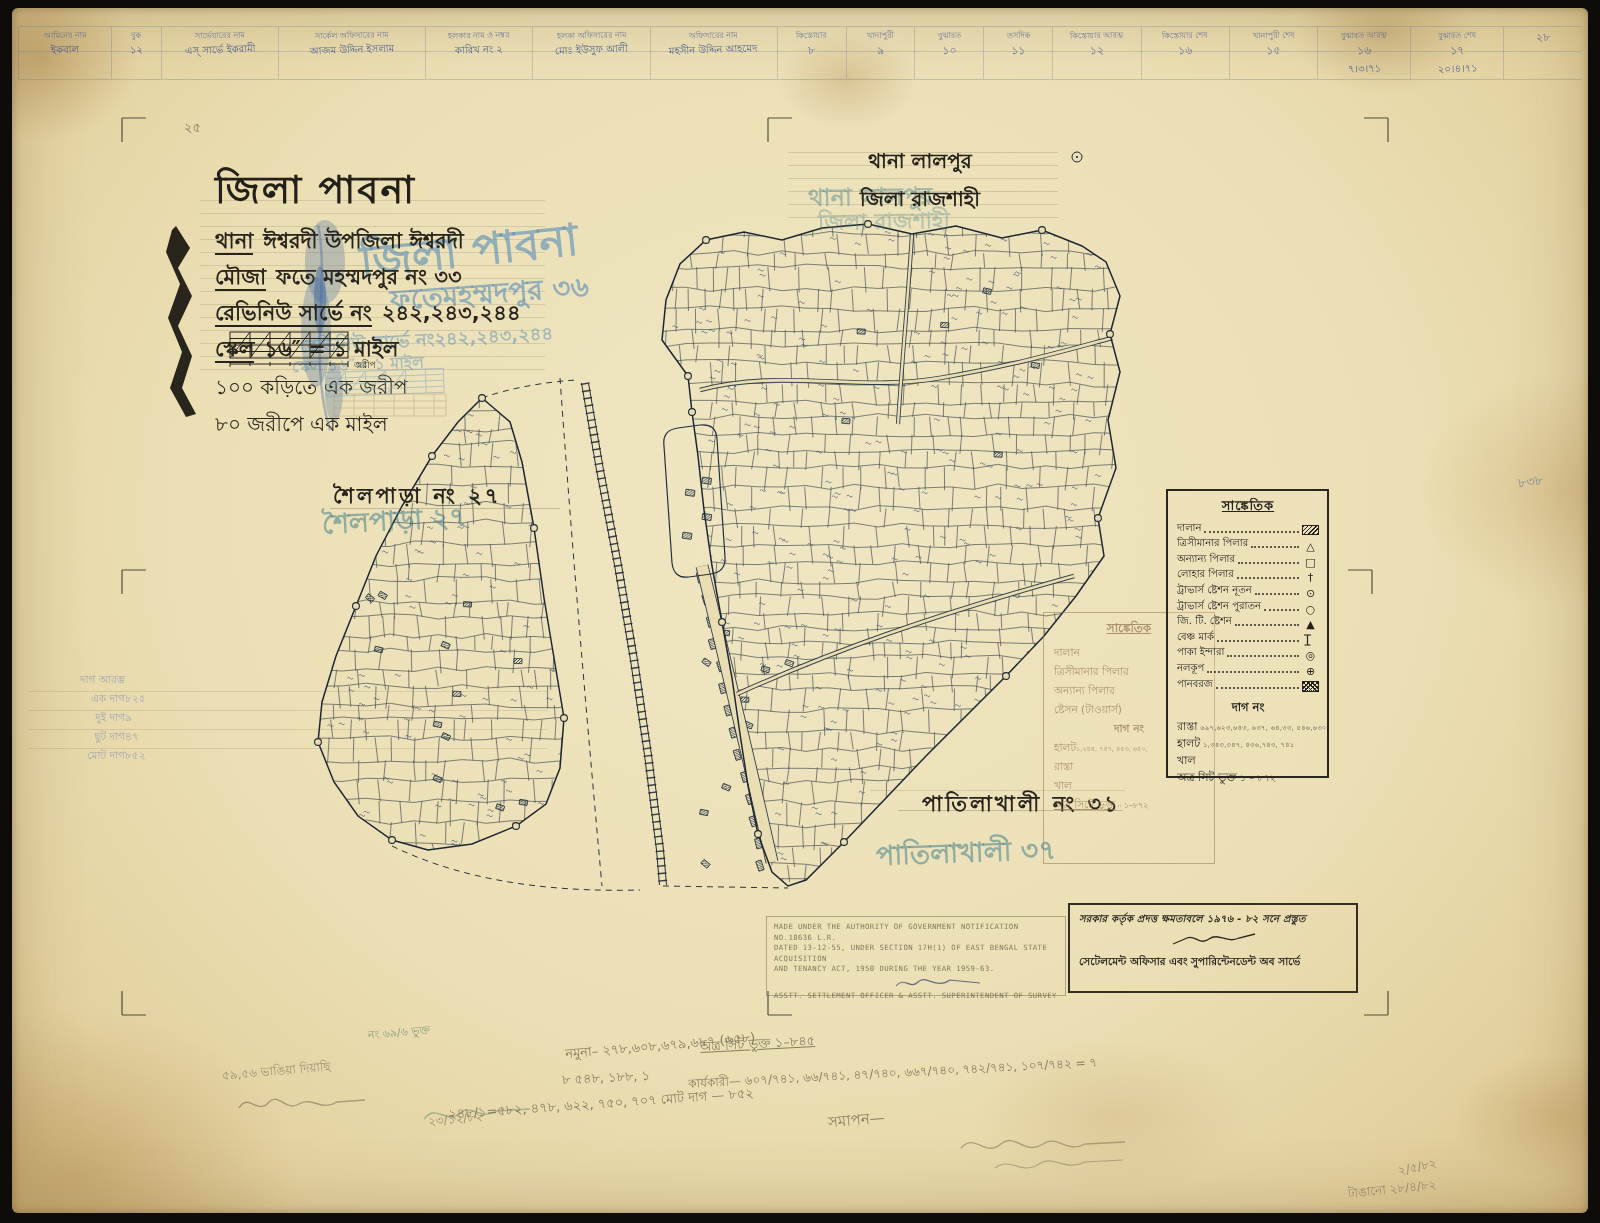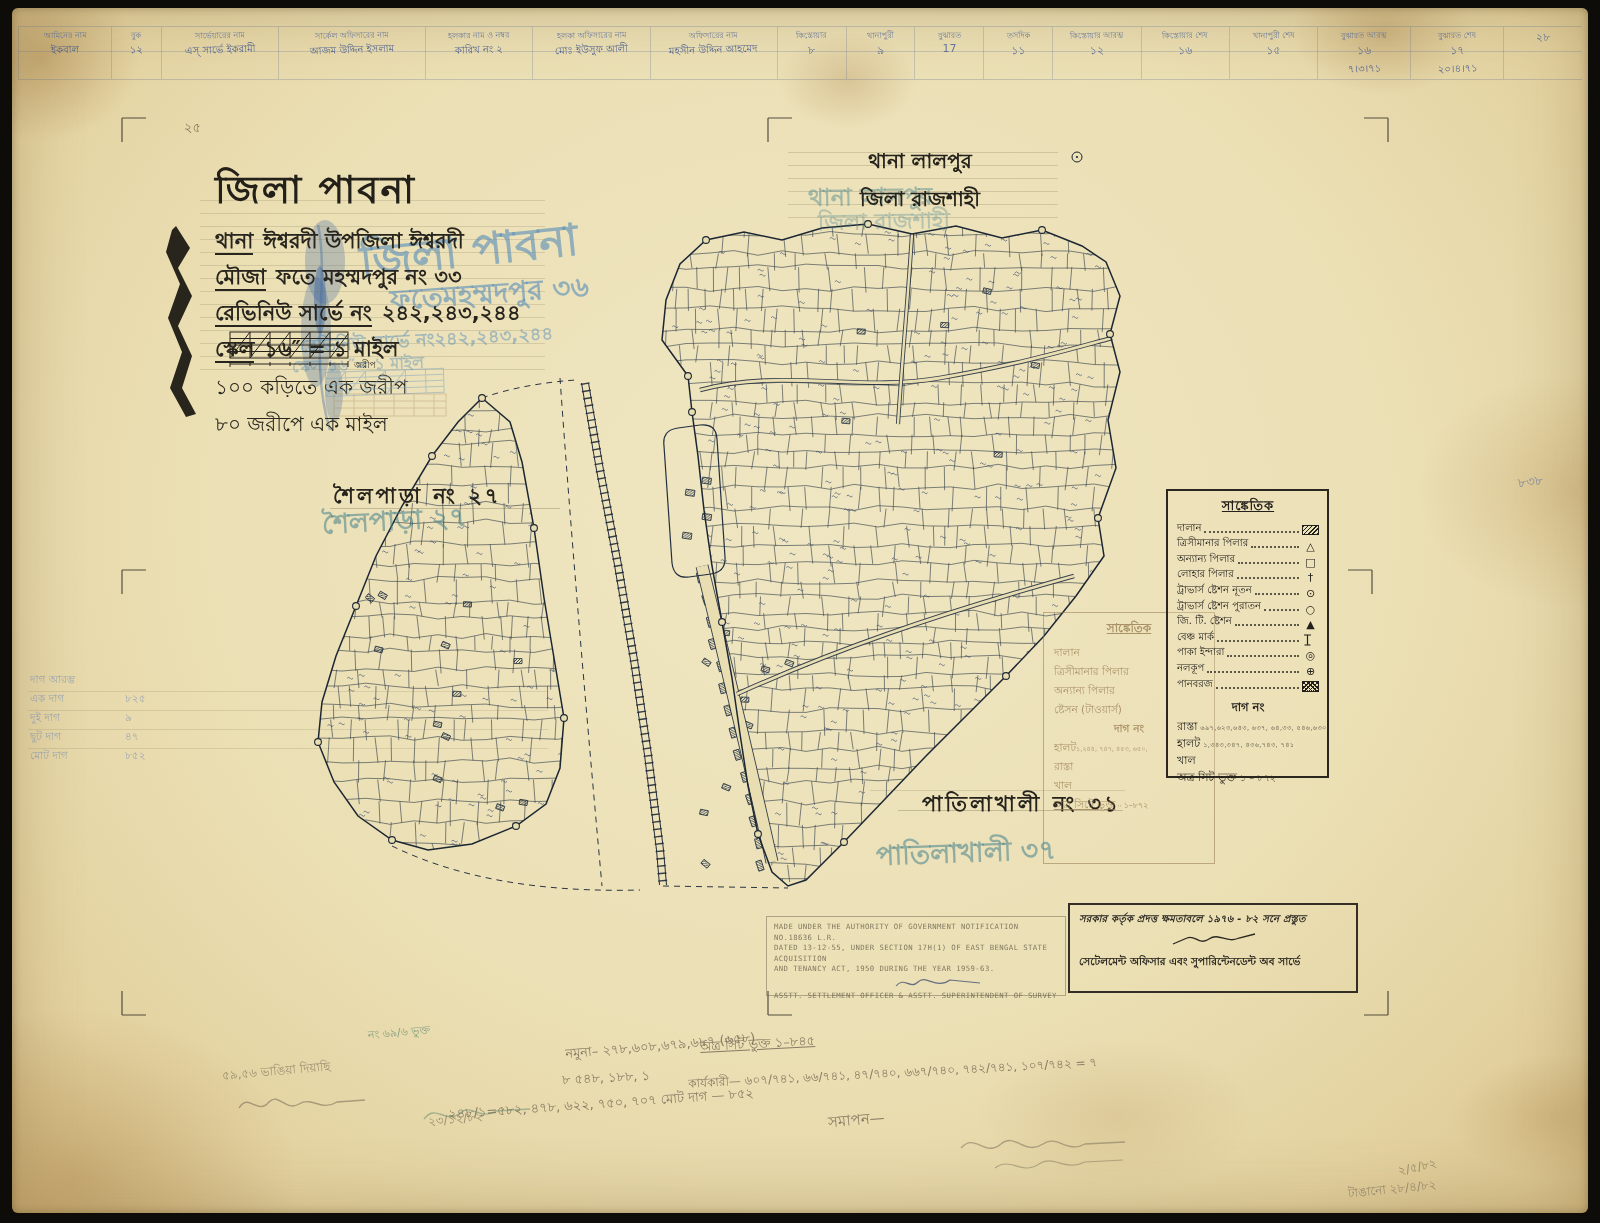--- a/index.html
+++ b/index.html
@@ -73,21 +73,21 @@
   
   .map-label{font-size:21px;font-weight:bold;letter-spacing:3px;color:#26231c;white-space:nowrap;}
   
   .pencil{color:rgba(118,106,86,.85);font-size:13px;white-space:nowrap;}
   .pencil2{color:rgba(118,106,86,.65);font-size:12px;white-space:nowrap;}
   .bluep{color:rgba(95,115,160,.7);}
   .greenp{color:rgba(95,135,110,.7);}
   
   #mini-table{left:30px;top:672px;width:210px;}
   .mrow{display:flex;height:19px;font-size:10.5px;color:#6d85b4;opacity:.6;white-space:nowrap;}
-  .mrow .ml{width:95px;}
+  .mrow .ml{width:95px;text-align:right;}
 </style>
 </head>
 <body>
 
 <div id="page">
   <div id="paper"></div>
 
   <svg id="map" class="abs" style="left:0;top:0" width="1600" height="1223" viewBox="0 0 1600 1223">
       <defs>
         <pattern id="hp" width="3" height="3" patternUnits="userSpaceOnUse">
@@ -1744,21 +1744,21 @@
     <div class="hc" style="flex:7">
         <div class="hh">কিস্তোয়ার</div>
         <div class="hn">৮</div>
       </div>
     <div class="hc" style="flex:7">
         <div class="hh">খানাপুরী</div>
         <div class="hn">৯</div>
       </div>
     <div class="hc" style="flex:7">
         <div class="hh">বুঝারত</div>
-        <div class="hn">17</div>
+        <div class="hn">১০</div>
       </div>
     <div class="hc" style="flex:7">
         <div class="hh">তসদিক</div>
         <div class="hn">১১</div>
       </div>
     <div class="hc" style="flex:9">
         <div class="hh">কিস্তোয়ার আরম্ভ</div>
         <div class="hn">১২</div>
       </div>
     <div class="hc" style="flex:9">

